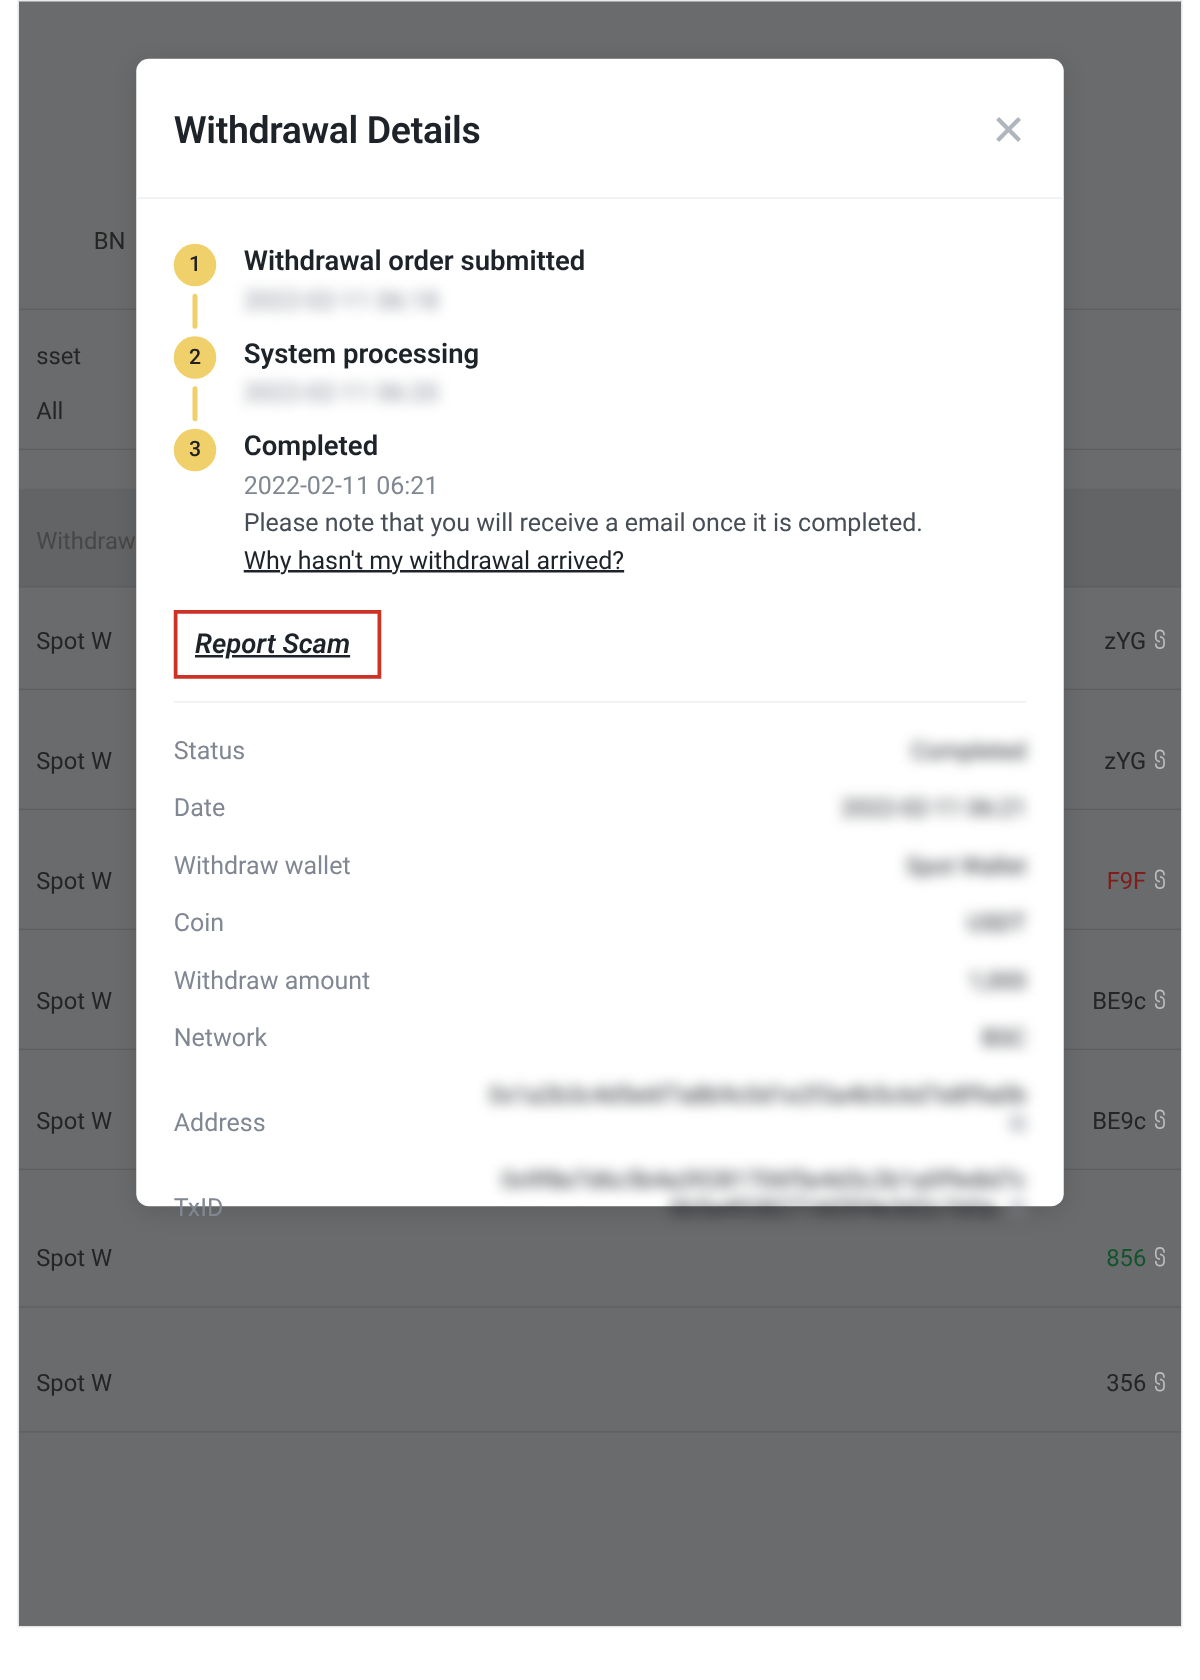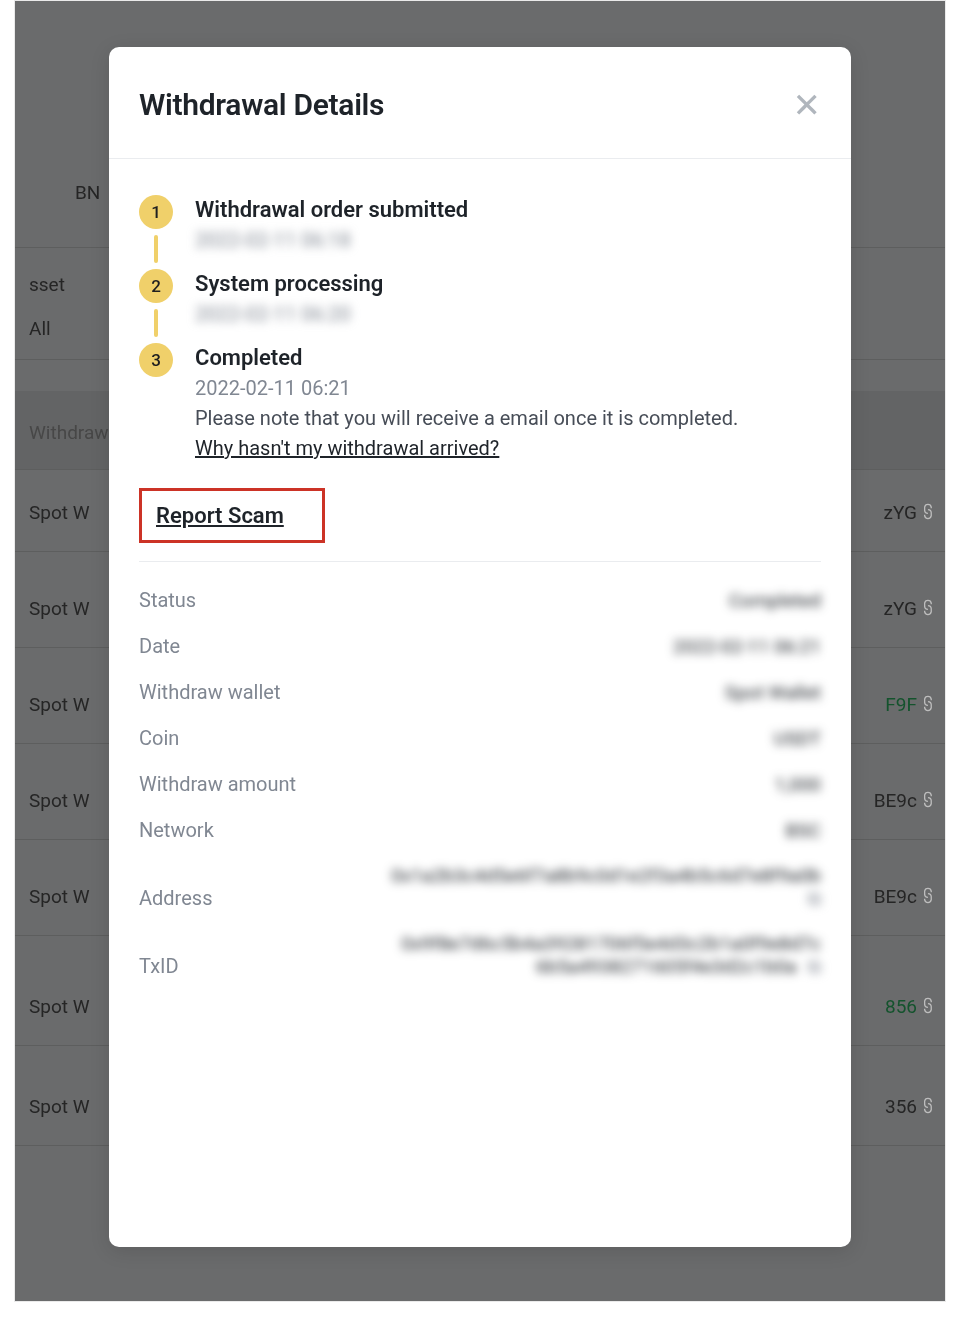--- a/index.html
+++ b/index.html
@@ -8,39 +8,39 @@
     --dark:#1E2329;
     --divider:#EAECEF;
     --bg-dim:#6A6B6C;
     --red:#CC3326;
   }
   html,body{margin:0;padding:0;font-family:-apple-system,BlinkMacSystemFont,"Segoe UI",Roboto,Helvetica,Arial,sans-serif;}
   body{background:#fff;}
   .canvas{width:960px;height:1344px;position:relative;overflow:hidden;margin:0 auto;background:#fff;}
   .frame{position:absolute;left:14px;top:0;width:930px;height:1300px;border:1px solid #EAEAEA;overflow:hidden;}
   .backdrop{position:absolute;inset:0;background:var(--bg-dim);}
-  .modal{position:absolute;left:94px;top:46px;width:742px;height:1200px;background:#fff;border-radius:10px;box-shadow:0 4px 20px rgba(0,0,0,0.12);}
+  .modal{position:absolute;left:94px;top:46px;width:742px;height:918px;background:#fff;border-radius:10px;box-shadow:0 4px 20px rgba(0,0,0,0.12);}
   .modal-head{display:flex;align-items:center;justify-content:space-between;padding:40px 30px 36px 30px;border-bottom:1px solid var(--divider);}
   .modal-title{font-size:30px;font-weight:600;color:var(--dark);letter-spacing:-0.3px;}
   .close{color:#B0B6BD;font-size:34px;line-height:1;cursor:pointer;font-weight:300;}
   .body{padding:36px 30px 0 30px;}
 
   .step{display:flex;gap:22px;position:relative;}
   .step-col{display:flex;flex-direction:column;align-items:center;}
   .badge{width:34px;height:34px;border-radius:50%;background:var(--yellow);display:flex;align-items:center;justify-content:center;font-size:17px;font-weight:500;color:#202020;}
   .connector{width:4px;height:28px;background:var(--yellow);border-radius:2px;margin-top:6px;margin-bottom:6px;}
   .step-content{flex:1;padding-top:2px;}
   .step-title{font-size:22px;font-weight:600;color:var(--dark);margin-bottom:6px;}
   .step-time{font-size:20px;color:var(--gray-text);filter:blur(5px);user-select:none;}
   .step-time.clear{filter:none;}
   .note{font-size:20px;color:#474D57;margin-top:6px;}
   .link{font-size:20px;color:var(--dark);text-decoration:underline;display:inline-block;margin-top:6px;}
 
   .report-wrap{margin-top:28px;margin-bottom:18px;}
-  .report-box{display:inline-block;border:3px solid var(--red);padding:12px 38px 12px 14px;}
+  .report-box{display:inline-block;border:3px solid var(--red);padding:12px 22px 12px 14px;font-style:italic;}
   .report{font-size:22px;font-weight:600;color:var(--dark);text-decoration:underline;}
 
   .hr{height:1px;background:var(--divider);margin:14px 0 26px 0;}
 
   .row{display:flex;justify-content:space-between;align-items:flex-end;margin-bottom:22px;gap:24px;}
   .row .label{font-size:20px;color:var(--gray-text);white-space:nowrap;}
   .row .value{font-size:19px;color:var(--dark);text-align:right;filter:blur(5px);user-select:none;word-break:break-all;max-width:430px;}
   .copy{display:inline-block;margin-left:6px;color:var(--gray-text);}
   .linkicon{display:inline-block;transform:rotate(-45deg);}
   .linkicon svg{width:16px;height:16px;stroke:#BDBDBD;fill:none;stroke-width:2;}
@@ -75,21 +75,21 @@
               <path d="M14 10a5 5 0 0 1 0 7l-3 3a5 5 0 0 1-7-7l1-1"></path>
             </svg></span>
       </span>
       <span class="cell" style="right:8px;top:596px;color:#252525;display:flex;align-items:center;gap:4px;">
         <span>zYG</span>
         <span class="linkicon"><svg viewBox="0 0 24 24">
               <path d="M10 14a5 5 0 0 1 0-7l3-3a5 5 0 0 1 7 7l-1 1"></path>
               <path d="M14 10a5 5 0 0 1 0 7l-3 3a5 5 0 0 1-7-7l1-1"></path>
             </svg></span>
       </span>
-      <span class="cell" style="right:8px;top:692px;color:#14532d;display:flex;align-items:center;gap:4px;">
+      <span class="cell" style="right:8px;top:692px;color:#7f1d1d;display:flex;align-items:center;gap:4px;">
         <span>F9F</span>
         <span class="linkicon"><svg viewBox="0 0 24 24">
               <path d="M10 14a5 5 0 0 1 0-7l3-3a5 5 0 0 1 7 7l-1 1"></path>
               <path d="M14 10a5 5 0 0 1 0 7l-3 3a5 5 0 0 1-7-7l1-1"></path>
             </svg></span>
       </span>
       <span class="cell" style="right:8px;top:788px;color:#252525;display:flex;align-items:center;gap:4px;">
         <span>BE9c</span>
         <span class="linkicon"><svg viewBox="0 0 24 24">
               <path d="M10 14a5 5 0 0 1 0-7l3-3a5 5 0 0 1 7 7l-1 1"></path>

